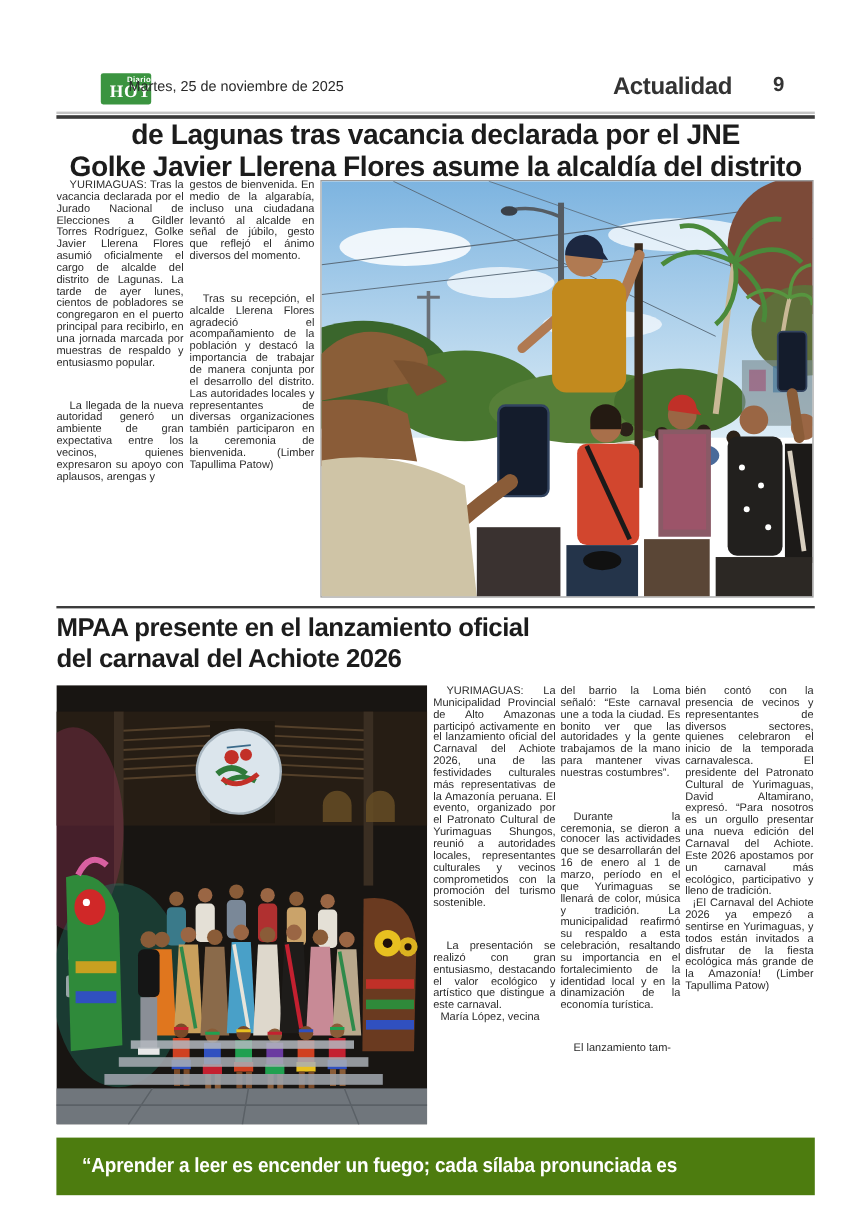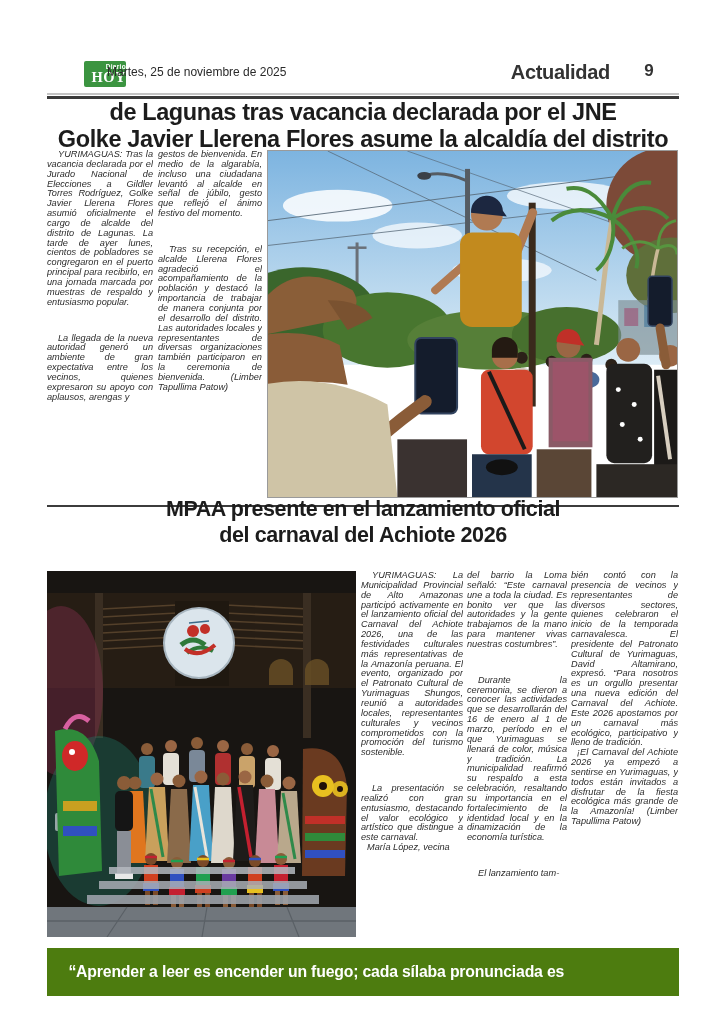--- a/index.html
+++ b/index.html
@@ -14,33 +14,33 @@
   .section-title{position:absolute;left:470px;top:61px;width:140px;text-align:right;
                  font-size:20px;font-weight:bold;color:#333;letter-spacing:-.3px;}
   .page-number{position:absolute;left:636px;top:61px;width:26px;text-align:center;
                font-size:17px;font-weight:bold;color:#333;}
   .header-rule{position:absolute;left:47px;top:93px;width:632px;}
   .header-rule .lt{height:1.5px;background:#c4c4c4;}
   .header-rule .dk{height:3px;background:#3a3a3a;margin-top:1px;}
   
   .headline1{position:absolute;left:40px;top:99px;width:646px;text-align:center;
              font-weight:bold;font-size:23.5px;line-height:27px;letter-spacing:-.4px;color:#1c1c1c;}
-  .headline2{position:absolute;left:47px;top:497px;width:632px;text-align:center;
+  .headline2{position:absolute;left:47px;top:511px;width:632px;
              font-weight:bold;font-size:21.5px;line-height:25.5px;letter-spacing:-.4px;color:#1c1c1c;}
   
   .bodycol{position:absolute;top:150px;height:356px;font-size:9.2px;line-height:9.85px;
            text-align:justify;color:#2b2b2b;overflow:hidden;}
   .a1c1{left:47px;width:106px;}
   .a1c2{left:158px;width:104px;}
   .bodycol2{position:absolute;top:571px;height:369px;font-size:9.2px;line-height:9.85px;
             text-align:justify;color:#2b2b2b;overflow:hidden;}
   .a2c1{left:361px;width:102px;}
   .a2c2{left:467px;width:100px;}
   .a2c3{left:571px;width:107px;}
-  .bodycol p,.bodycol2 p{margin:0;font-style:italic;}
+  .bodycol p,.bodycol2 p{margin:0;}
   p.indent{text-indent:11px;}
   p.indent-sm{text-indent:6px;}
   p.gap{margin-top:26px;}
   
   .photo1{position:absolute;left:267px;top:150px;width:411px;height:348px;border:1px solid #9a9a9a;box-sizing:border-box;}
   .photo2{position:absolute;left:47px;top:571px;width:309px;height:366px;}
   .photo1 svg,.photo2 svg{display:block;width:100%;height:100%;}
   
   .article-divider{position:absolute;left:47px;top:505px;width:632px;height:2px;background:#3c3c3c;}
   
@@ -70,21 +70,21 @@
   <div class="headline1">
     <div>de Lagunas tras vacancia declarada por el JNE</div>
     <div>Golke Javier Llerena Flores asume la alcaldía del distrito</div>
   </div>
 
   <div class="bodycol a1c1">
     <p class="indent">YURIMAGUAS: Tras la vacancia declarada por el Jurado Nacional de Elecciones a Gildler Torres Rodríguez, Golke Javier Llerena Flores asumió oficialmente el cargo de alcalde del distrito de Lagunas. La tarde de ayer lunes, cientos de pobladores se congregaron en el puerto principal para recibirlo, en una jornada marcada por muestras de respaldo y entusiasmo popular.</p>
     <p class="indent gap">La llegada de la nueva autoridad generó un ambiente de gran expectativa entre los vecinos, quienes expresaron su apoyo con aplausos, arengas y</p>
   </div>
   <div class="bodycol a1c2">
-    <p>gestos de bienvenida. En medio de la algarabía, incluso una ciudadana levantó al alcalde en señal de júbilo, gesto que reflejó el ánimo festivo del momento.</p>
+    <p>gestos de bienvenida. En medio de la algarabía, incluso una ciudadana levantó al alcalde en señal de júbilo, gesto que reflejó el ánimo diversos del momento.</p>
     <p class="indent gap">Tras su recepción, el alcalde Llerena Flores agradeció el acompañamiento de la población y destacó la importancia de trabajar de manera conjunta por el desarrollo del distrito. Las autoridades locales y representantes de diversas organizaciones también participaron en la ceremonia de bienvenida. (Limber Tapullima Patow)</p>
   </div>
 
   <figure class="photo1" style="margin:0">
     <svg viewBox="0 0 411 348" preserveAspectRatio="none">
       <defs>
         <linearGradient id="sky1" x1="0" y1="0" x2="0" y2="1">
           <stop offset="0" stop-color="#7db4e0"></stop>
             <stop offset="1" stop-color="#dcecf6"></stop>
         </linearGradient>

